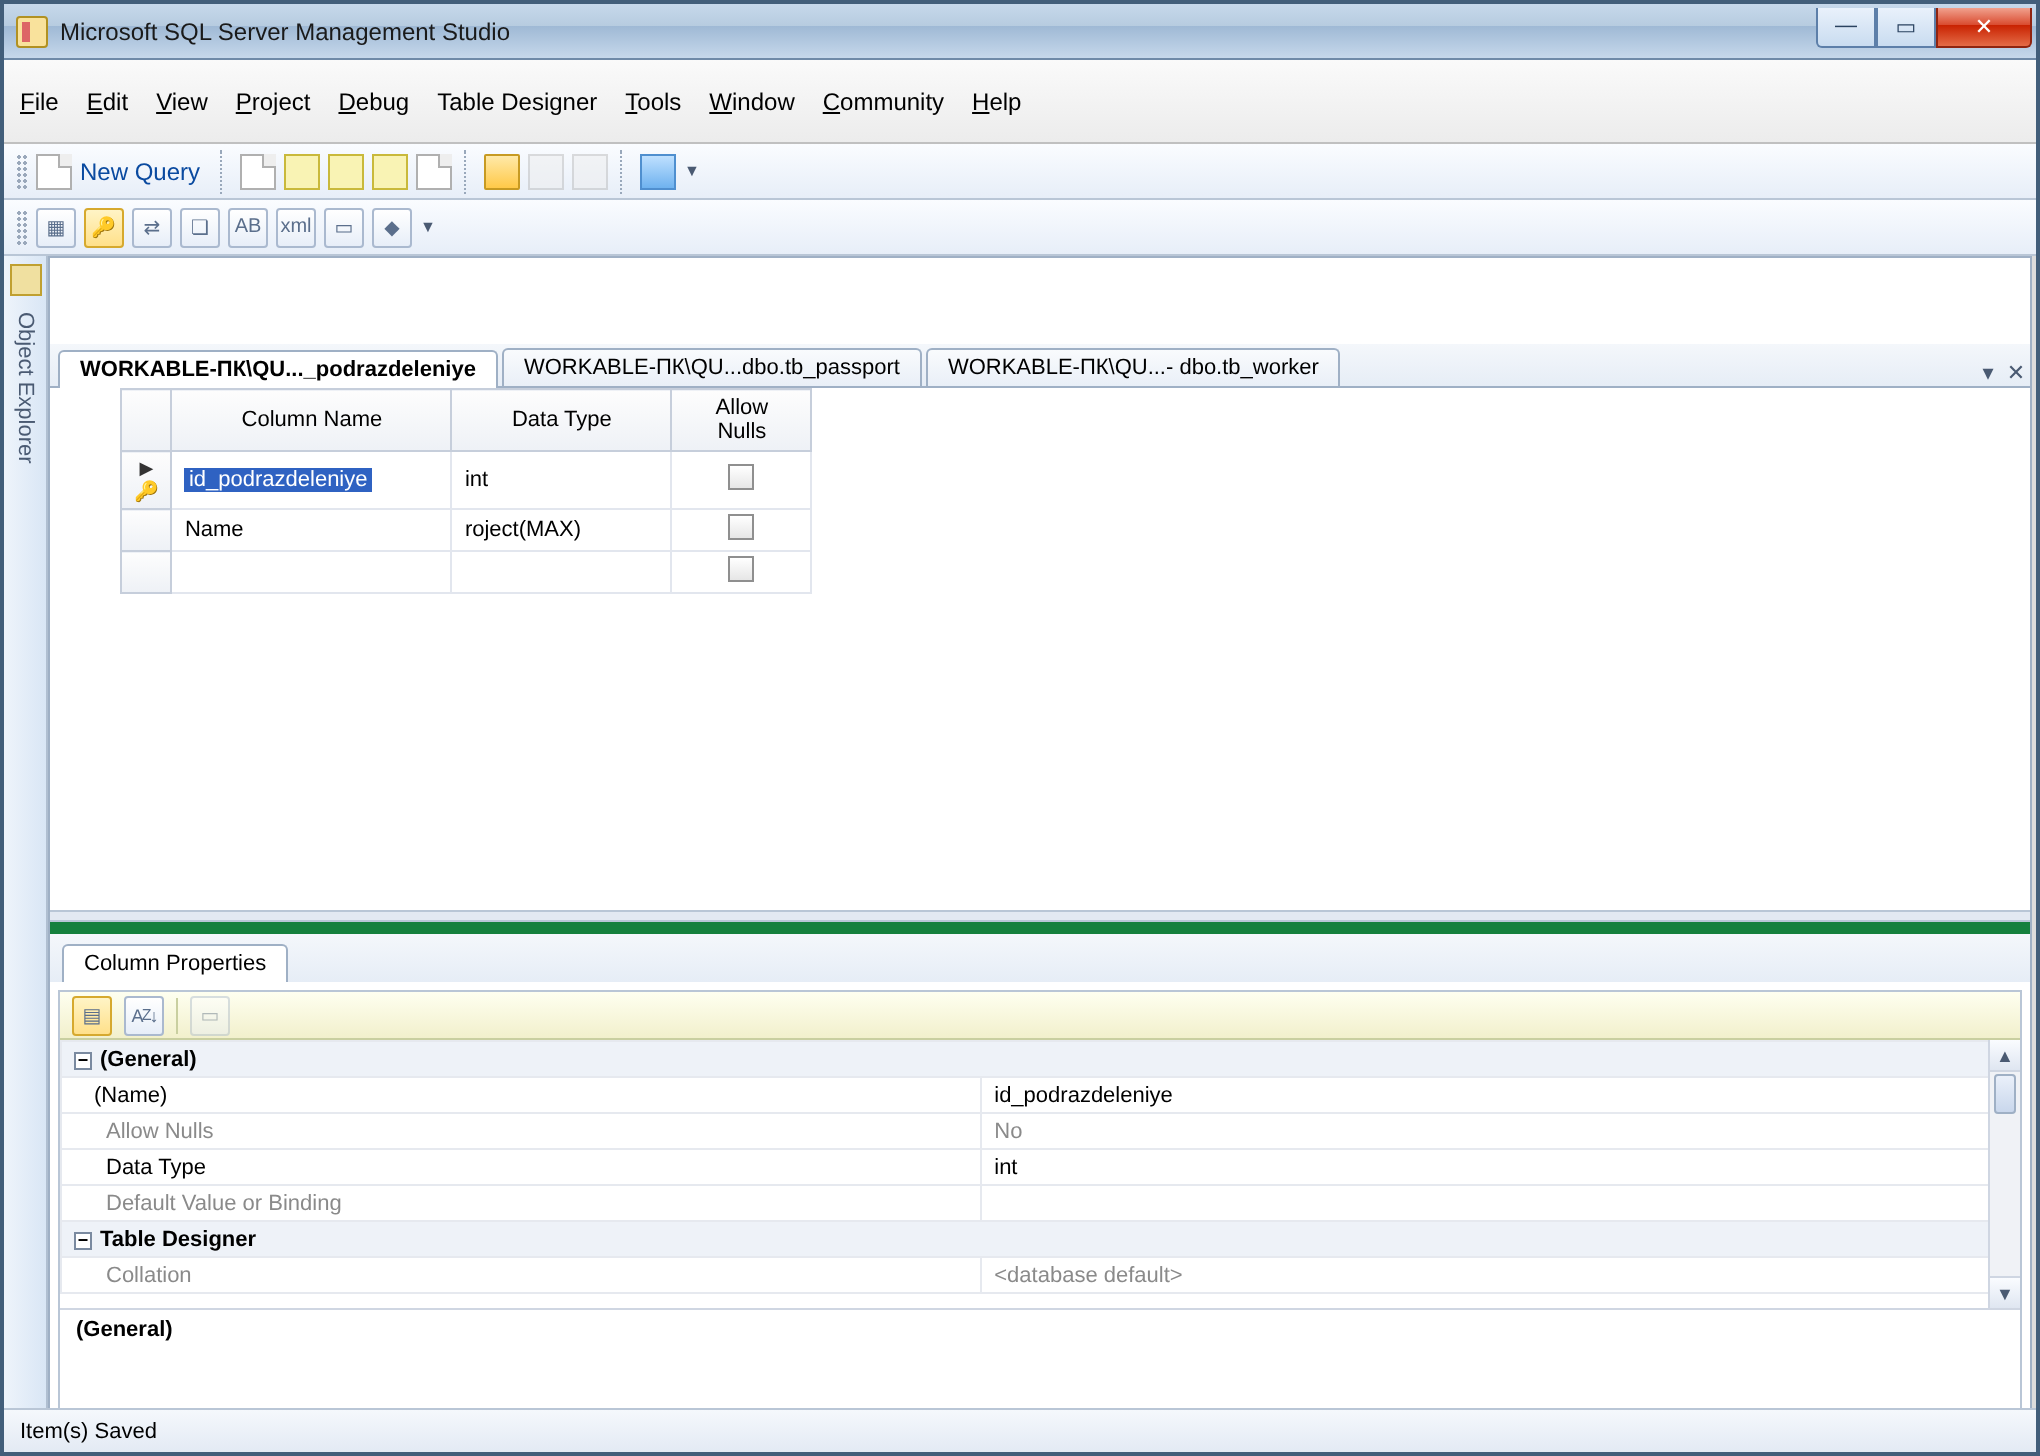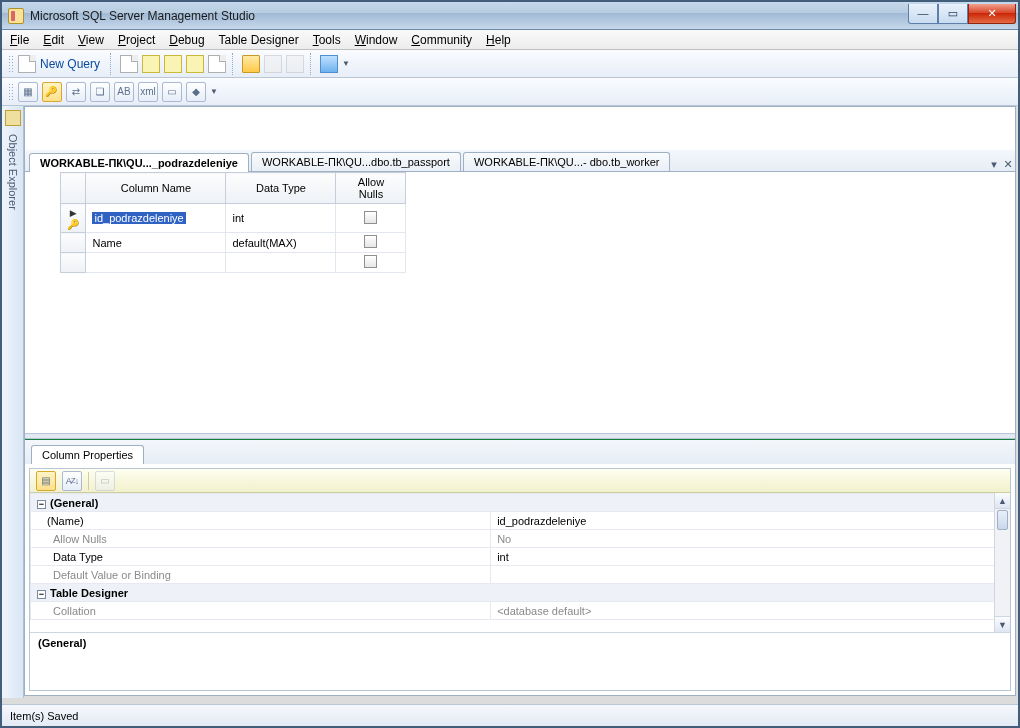--- a/index.html
+++ b/index.html
@@ -5,21 +5,21 @@
 * { box-sizing: border-box; margin: 0; padding: 0; font-family: "Segoe UI", Tahoma, sans-serif; }
 body { width: 1020px; height: 728px; overflow: hidden; background: #dcdcdc; border: 2px solid rgba(0,40,80,0.7); }
 .titlebar { height: 28px; background: linear-gradient(#c6d8eb,#b7cce0 40%,#9fb9d5 41%, #c6d8eb); display:flex; align-items:center; padding:0 2px 0 6px; border-bottom:1px solid #6f8aa8; }
 .titlebar .app-ico { width:16px; height:16px; margin-right:6px; background:#f9e29c; border:1px solid #b19122; border-radius:2px; position:relative; }
 .titlebar .app-ico:after{content:"";position:absolute;left:2px;top:2px;width:4px;height:10px;background:#d66; }
 .titlebar .title { font-size:12px; color:#1a1a1a; flex:1; }
 .winbtns { display:flex; height:20px; margin-top:-4px; }
 .winbtn { width:30px; height:20px; background:linear-gradient(#e9f1fb,#c9dcf0); border:1px solid #5d7fa9; border-top:none; display:flex; align-items:center; justify-content:center; font-size:11px; color:#2b4360; }
 .winbtn.min{border-radius:0 0 0 3px;}
 .winbtn.close{ width:48px; background:linear-gradient(#f1a18e,#d94a2e 45%,#c92302 46%,#e46b46); color:#fff; border-radius:0 0 3px 0; border-color:#8f2410; }
-.menubar { height:20px; background:linear-gradient(#fafafa,#ececec); display:flex; align-items:center; padding:0 8px; font-size:12px; border-bottom:1px solid #c0c0c0; }
+.menubar { height:42px; background:linear-gradient(#fafafa,#ececec); display:flex; align-items:center; padding:0 8px; font-size:12px; border-bottom:1px solid #c0c0c0; }
 .menubar span { margin-right:14px; cursor:default; }
 .menubar span u { text-decoration:underline; }
 .toolbar { height:28px; background:linear-gradient(#fafcff,#e7eef8); display:flex; align-items:center; padding:0 6px; border-bottom:1px solid #b9c6d6; gap:4px; }
 .tb-btn { width:18px; height:18px; border:1px solid transparent; display:inline-flex; align-items:center; justify-content:center; font-size:11px; }
 .tb-btn.iconpage { background:#fff; border:1px solid #b0b0b0; position:relative; }
 .tb-btn.iconpage:after{content:"";position:absolute;right:-1px;top:-1px;width:6px;height:6px;background:#eee;border-left:1px solid #b0b0b0;border-bottom:1px solid #b0b0b0;}
 .tb-btn.yellow { background:#f9f3b4; border:1px solid #c9b93b; }
 .tb-btn.folder { background:linear-gradient(#ffe9a8,#ffc948); border:1px solid #c79a22; border-radius:1px;}
 .tb-btn.disk { background:#eee; border:1px solid #bbb; }
 .tb-sep { width:4px; height:22px; border-left:1px dotted #99a8bb; margin:0 2px; }
@@ -38,21 +38,21 @@
 .tabs .tabctl{ width:14px; text-align:center; color:#4a5a72; }
 .designer { flex:1; overflow:auto;padding-left:35px; }
 table.cols { border-collapse:collapse; font-size:11px; }
 table.cols th { background:linear-gradient(#fdfdfd,#eef1f6); border:1px solid #c6cedb; padding:3px 8px; font-weight:normal; text-align:center; }
 table.cols td { border:1px solid #e2e6ee; padding:2px 6px; height:20px; }
 table.cols td.rowhead { width:22px; background:linear-gradient(#fdfdfd,#eef1f6); border:1px solid #c6cedb; text-align:center; }
 .sel { background:#2f62c2; color:#fff; padding:0 2px; }
 .chk { display:inline-block; width:13px; height:13px; border:1px solid #8f8f8f; background:linear-gradient(#fff,#e6e6e6); }
 .keyico { color:#c6a316; font-size:10px; }
 .splitter { height:6px; background:#e3e9f2; border-top:1px solid #b9c6d6; border-bottom:1px solid #b9c6d6; cursor:row-resize; }
-.props { height:256px; display:flex; flex-direction:column; border-top:1px solid #15803d; }
+.props { height:256px; display:flex; flex-direction:column; border-top:6px solid #15803d; }
 .propstab { height:24px; display:flex; align-items:flex-end; padding-left:6px; background:linear-gradient(#f4f7fb,#e6edf6); }
 .propstab .ptab { font-size:11px; padding:3px 10px; border:1px solid #9fb0c5; border-bottom:none; background:#fff; border-radius:3px 3px 0 0; }
 .propsbody { flex:1; margin:4px; border:1px solid #b9c6d6; display:flex; flex-direction:column; }
 .propstoolbar { height:24px; background:linear-gradient(#fefff0,#f2f0cc); border-bottom:1px solid #c9cfa0; display:flex; align-items:center; padding:0 6px; gap:6px; font-size:11px; }
 .propgrid { flex:1; overflow:auto; position:relative; font-size:11px; }
 table.pg { width:100%; border-collapse:collapse; }
 table.pg td { border:1px solid #e6e9ef; padding:2px 6px; height:18px; }
 table.pg td.k { width:47%; }
 table.pg tr.cat td { background:#eef2f8; font-weight:bold; }
 table.pg tr.dis td { color:#8a8a8a; }
@@ -152,21 +152,21 @@
         </tr>
         <tr>
           <td class="rowhead"><span style="color:#333;font-size:9px;">▶</span><span class="keyico">🔑</span></td>
           <td><span class="sel">id_podrazdeleniye</span></td>
           <td>int</td>
           <td style="text-align:center"><span class="chk"></span></td>
         </tr>
         <tr>
           <td class="rowhead"></td>
           <td>Name</td>
-          <td>default(MAX)</td>
+          <td>roject(MAX)</td>
           <td style="text-align:center"><span class="chk"></span></td>
         </tr>
         <tr>
           <td class="rowhead"></td>
           <td></td>
           <td></td>
           <td style="text-align:center"><span class="chk"></span></td>
         </tr>
       </tbody>
         </table>

